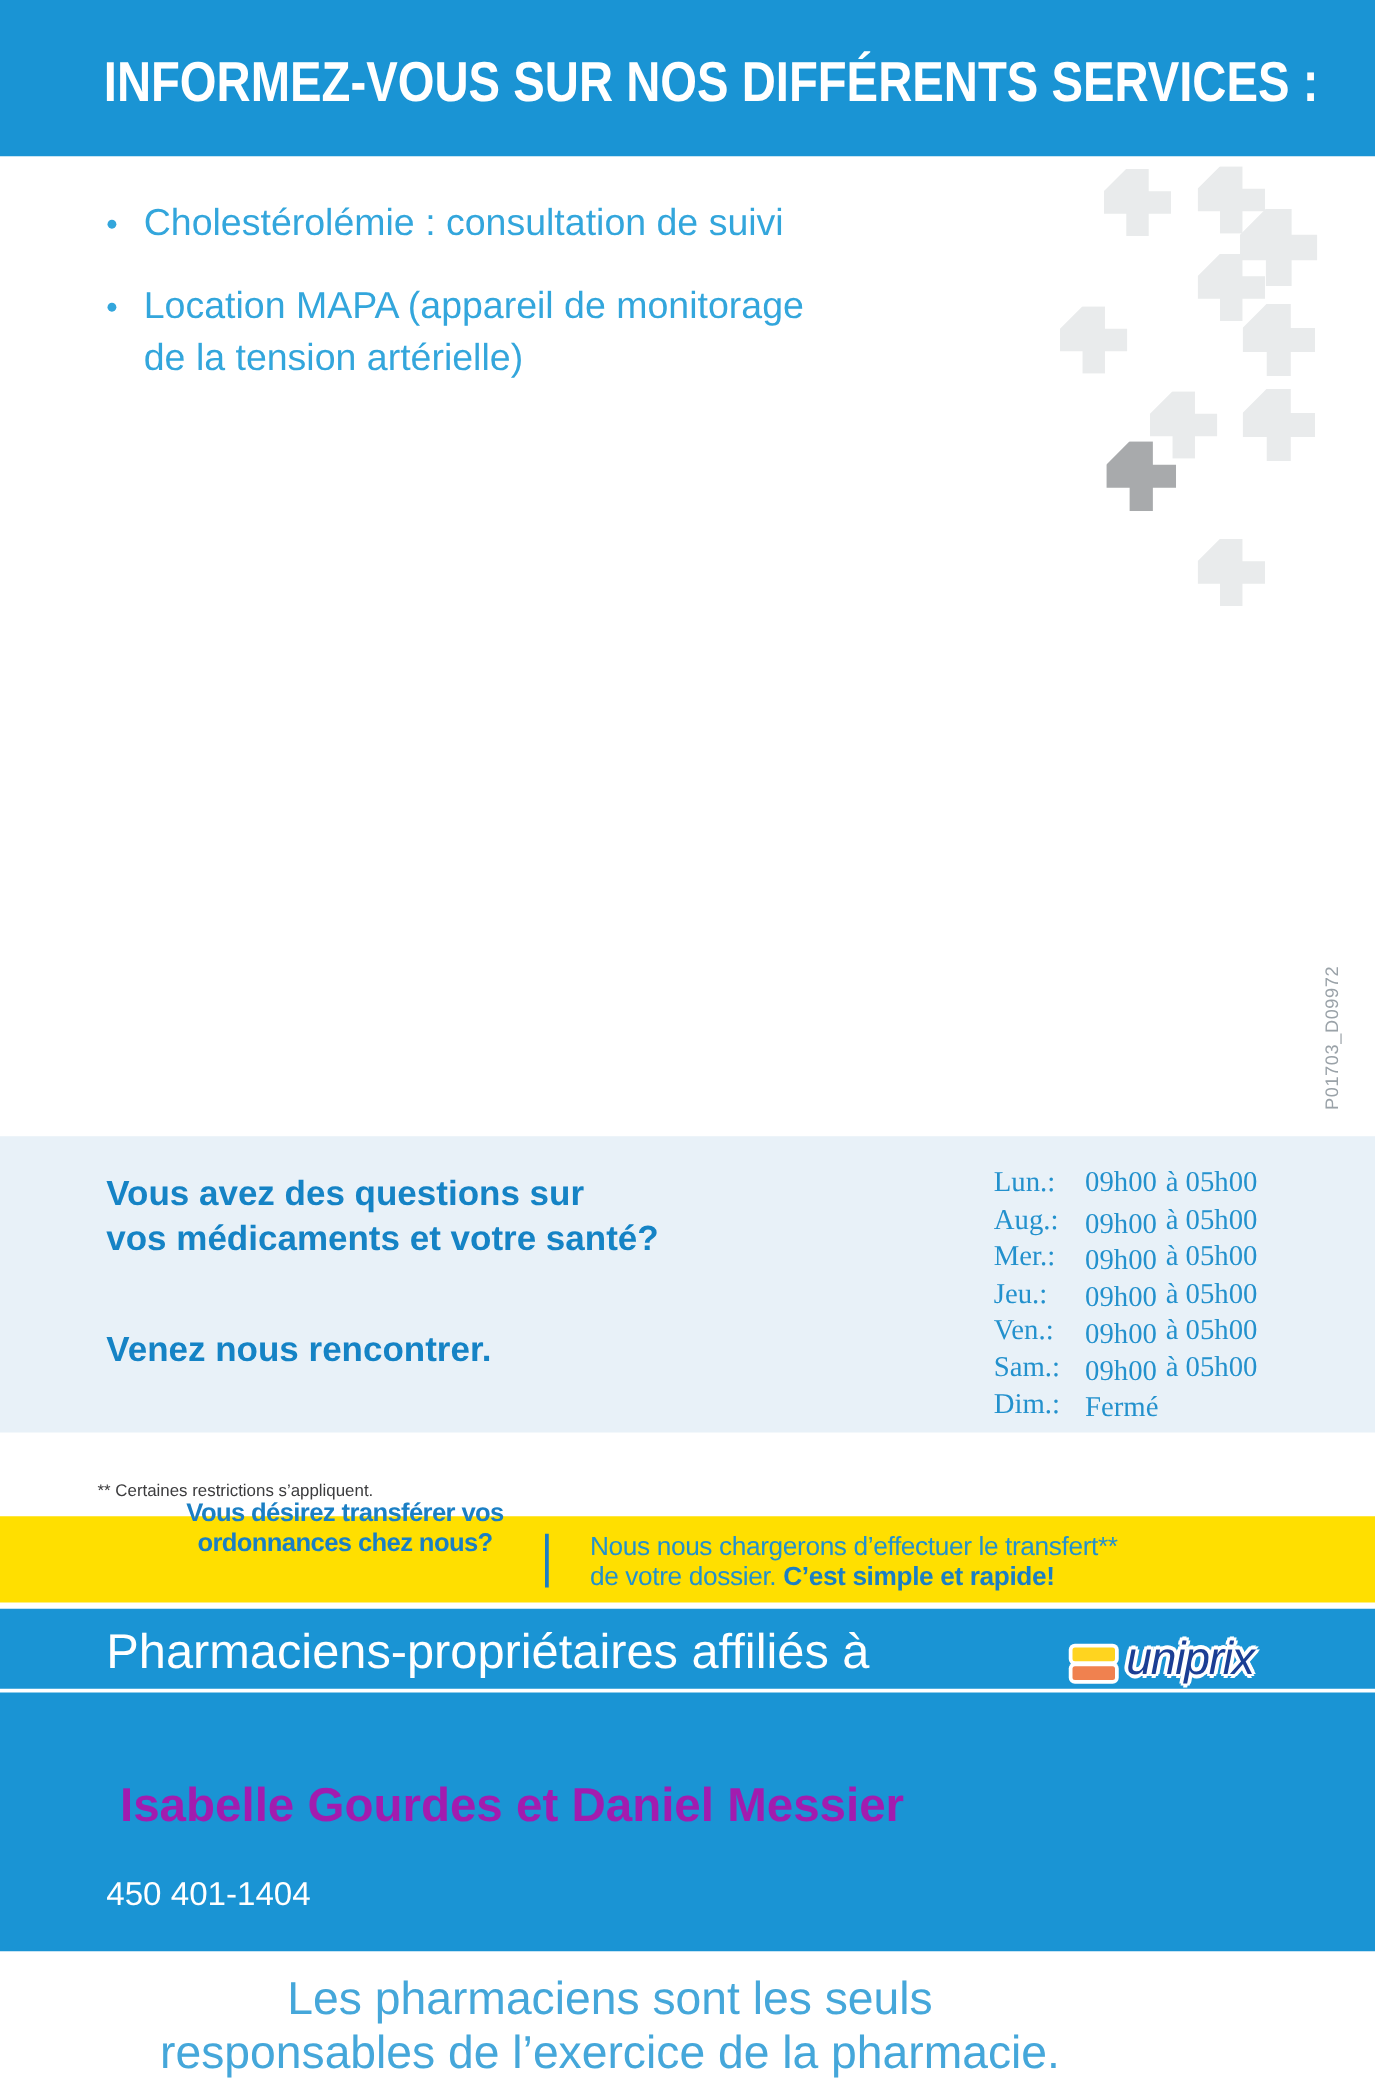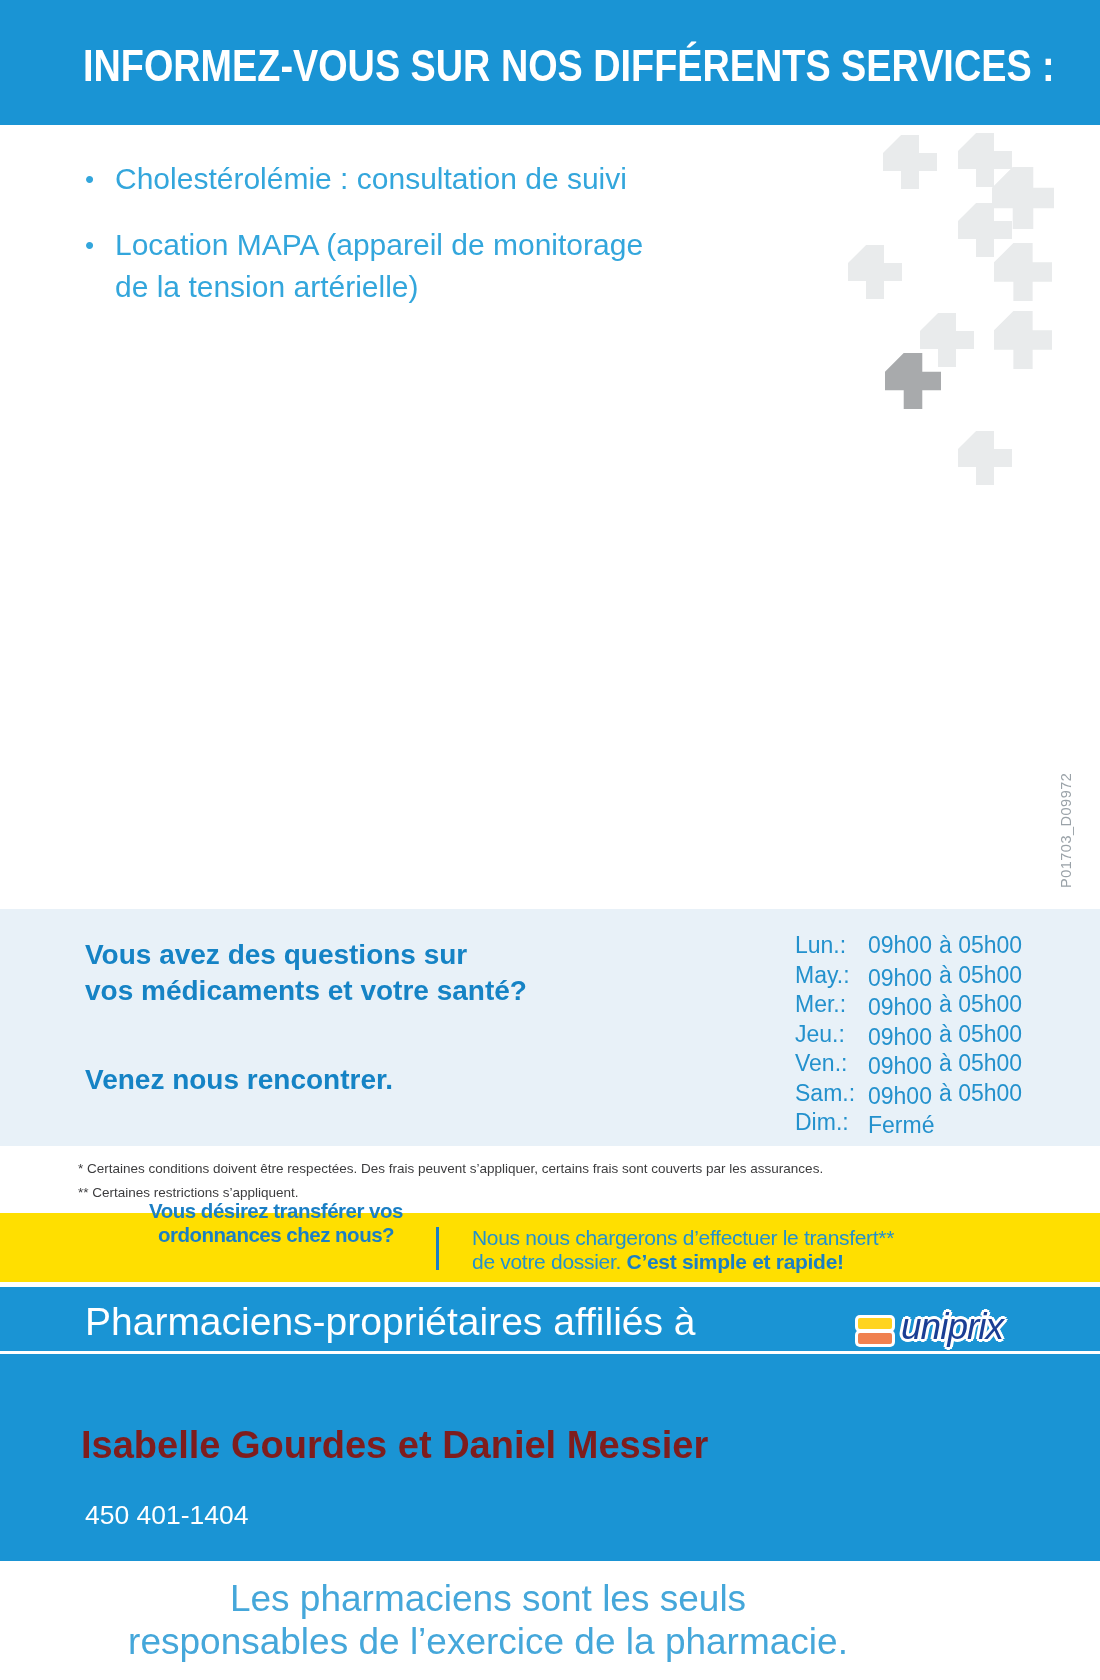--- a/index.html
+++ b/index.html
@@ -50,21 +50,21 @@
   .print-code{
     left:1058px;top:888px;transform:rotate(-90deg);transform-origin:0 0;
     font-size:14.5px;letter-spacing:0.5px;color:var(--code_gray);white-space:nowrap;
   }
 
   
   .info-band{left:0;top:909px;width:1100px;height:237px;background:var(--light_blue_bg);}
   .question{left:85px;top:937px;font-size:28px;font-weight:bold;line-height:36px;color:var(--question_blue);}
   .cta{left:85px;top:1064px;font-size:28px;font-weight:bold;color:var(--question_blue);}
   .hours{left:795px;top:931px;font-size:23px;color:var(--hours_blue);}
-  .hours-row{display:flex;height:29.5px;line-height:29.5px;align-items:baseline;}
+  .hours-row{display:flex;height:29.5px;line-height:29.5px;align-items:baseline;font-family:Liberation Serif, serif;}
   .hours-row .day{width:73px;}
   .hours-row .start{position:relative;top:3px;text-align:center;}
   .hours-row:first-child .start{top:0;}
   .hours-row .end{margin-left:7px;}
 
   
   .fine-print{left:78px;top:1157px;font-size:13.5px;line-height:24px;color:var(--fineprint_gray);}
 
   
   .yellow-band{left:0;top:1213px;width:1100px;height:69px;background:var(--yellow);}
@@ -79,21 +79,21 @@
   .affil-title{left:85px;top:1300px;font-size:39px;color:#fff;white-space:nowrap;}
   .white-rule{left:0;top:1351px;width:1100px;height:3px;background:#fff;}
   .logo{left:858px;top:1306px;height:42px;display:flex;align-items:center;}
   .logo-bars{display:flex;flex-direction:column;gap:4px;margin-right:9px;margin-top:8px;}
   .logo-bar{width:34px;height:11px;border-radius:2px;box-shadow:0 0 0 3px #fff;}
   .logo-bar.top{background:var(--bar_yellow);}
   .logo-bar.bottom{background:var(--bar_orange);}
   .logo-text{font-size:37px;font-weight:normal;font-style:italic;color:var(--navy);letter-spacing:-1px;
     text-shadow:-3px 0 0 #fff,3px 0 0 #fff,0 -3px 0 #fff,0 3px 0 #fff,
       -2px -2px 0 #fff,2px -2px 0 #fff,-2px 2px 0 #fff,2px 2px 0 #fff;}
-  .owners-name{left:81px;top:1424px;font-size:38px;font-weight:bold;color:#7f1d1d;white-space:nowrap;}
+  .owners-name{left:96px;top:1424px;font-size:38px;font-weight:bold;color:#a21caf;white-space:nowrap;}
   .owners-addr{left:85px;top:1468px;font-size:26.5px;color:#fff;white-space:nowrap;}
   .owners-phone{left:85px;top:1500px;font-size:26.5px;color:#fff;white-space:nowrap;}
 
   
   .tagline{left:0;top:1577px;width:976px;text-align:center;
     font-size:37px;line-height:43px;font-weight:100;color:var(--tagline_blue);}
 </style>
 </head>
 <body>
 
@@ -137,21 +137,21 @@
     <span>vos médicaments et votre santé?</span>
   </div>
 
   <div class="abs hours">
     <div class="hours-row">
       <span class="day">Lun.:</span>
       <span class="start">09h00</span>
       <span class="end">à 05h00</span>
     </div>
     <div class="hours-row">
-      <span class="day">May.:</span>
+      <span class="day">Aug.:</span>
       <span class="start">09h00</span>
       <span class="end">à 05h00</span>
     </div>
     <div class="hours-row">
       <span class="day">Mer.:</span>
       <span class="start">09h00</span>
       <span class="end">à 05h00</span>
     </div>
     <div class="hours-row">
       <span class="day">Jeu.:</span>
@@ -169,21 +169,21 @@
       <span class="end">à 05h00</span>
     </div>
     <div class="hours-row">
       <span class="day">Dim.:</span>
       <span class="start">Fermé</span>
       <span class="end"></span>
     </div>
   </div>
 
   <div class="abs fine-print">
-    <span>* Certaines conditions doivent être respectées. Des frais peuvent s’appliquer, certains frais sont couverts par les assurances.</span><br>
+    <br>
     <span>** Certaines restrictions s’appliquent.</span>
   </div>
 
   <div class="abs yellow-band"></div>
   <div class="abs transfer-left">
     <span>Vous désirez transférer vos</span><br>
     <span>ordonnances chez nous?</span>
   </div>
   <div class="abs transfer-divider"></div>
   <div class="abs transfer-right">

